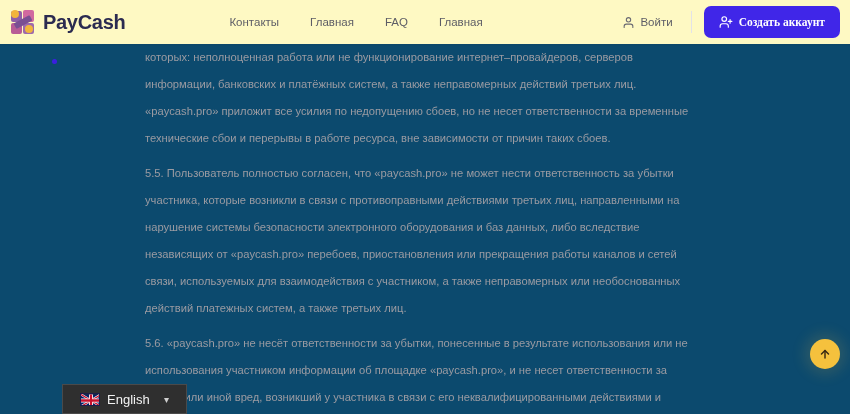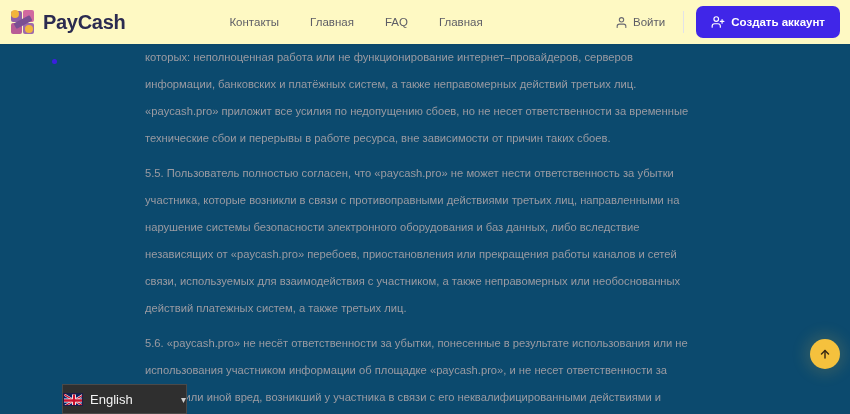--- a/index.html
+++ b/index.html
@@ -53,21 +53,21 @@
     display:flex; align-items:center; gap:5px;
     font-size:11.5px; color:#5d5d66; background:none; border:none;
     cursor:pointer; font-family:inherit; padding:4px 6px;justify-content:space-between;
   }
   .divider {
     width:1px; height:22px; background:#e2e2e8; margin:0 12px;
   }
   .cta-btn {
     display:flex; align-items:center; gap:6px;
     background:#4026e8; color:#ffffff; border:none; cursor:pointer;
-    font-family:Liberation Sans, sans-serif; font-size:11.5px; font-weight:bold;
+    font-family:Liberation Serif, serif; font-size:11.5px; font-weight:bold;
     border-radius:7px; padding:9px 15px; white-space:nowrap;
   }
 
   
   .content {
     position:absolute; top:44px; left:0; width:850px; height:370px;
     background:#0c4a6e; overflow:hidden;
   }
   .doc {
     position:absolute; left:145px; top:0px; width:557px;
@@ -90,21 +90,21 @@
     display:flex; align-items:center; justify-content:center;
     box-shadow:0 0 14px 6px rgba(245,193,61,0.13);
     z-index:50;
   }
 
   
   .lang-select {
     position:absolute; left:62px; bottom:0px;
     width:125px; height:30px; background:#2f2f2f;
     border:1px solid #4a4a4a;
-    display:flex; align-items:center; padding:0 0;
+    display:flex; align-items:center; padding:0 17px;
     cursor:pointer; z-index:60;
   }
   .flag {
     width:20px; height:13px; flex:0 0 auto; position:relative;
     overflow:hidden; border:0.5px solid #1c1c4a;
   }
   .lang-label {
     color:#f2f2f2; font-size:13px; margin-left:7px; flex:1;
     white-space:nowrap;
   }

